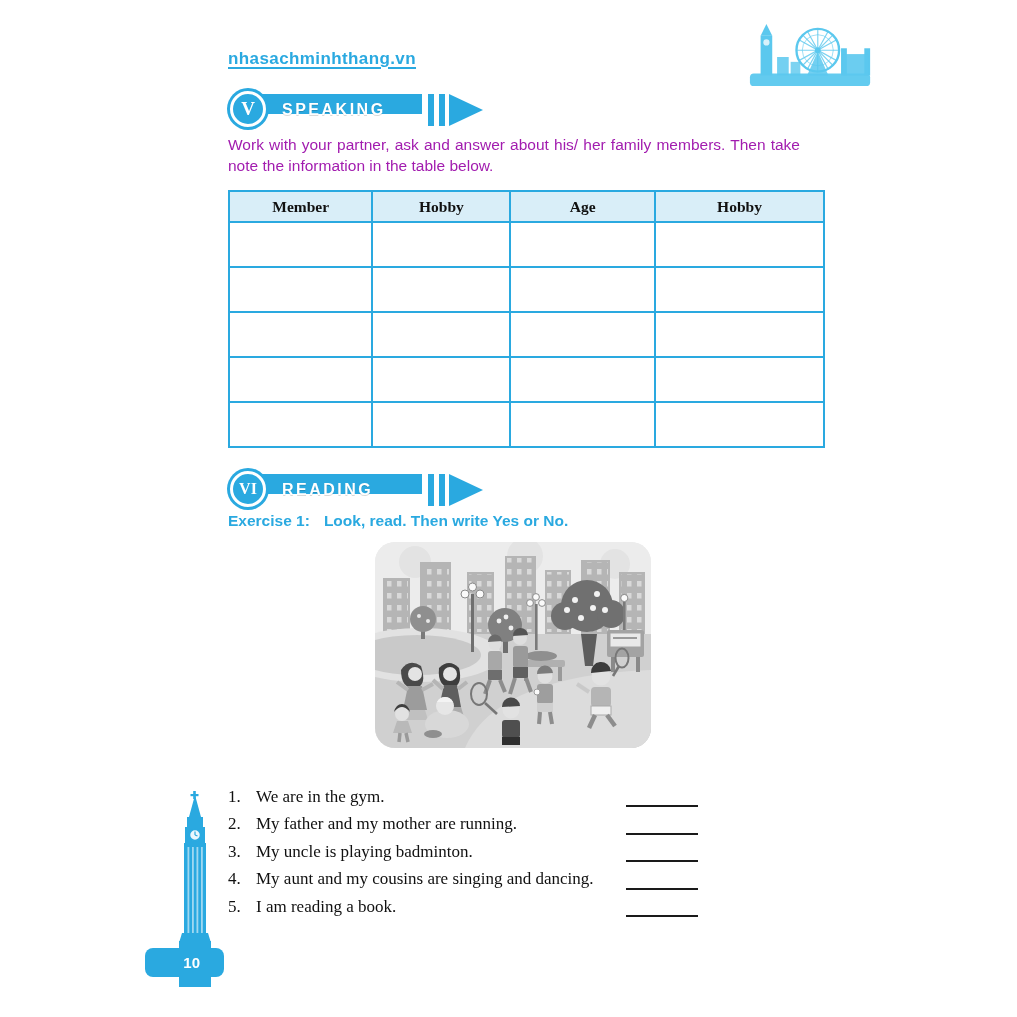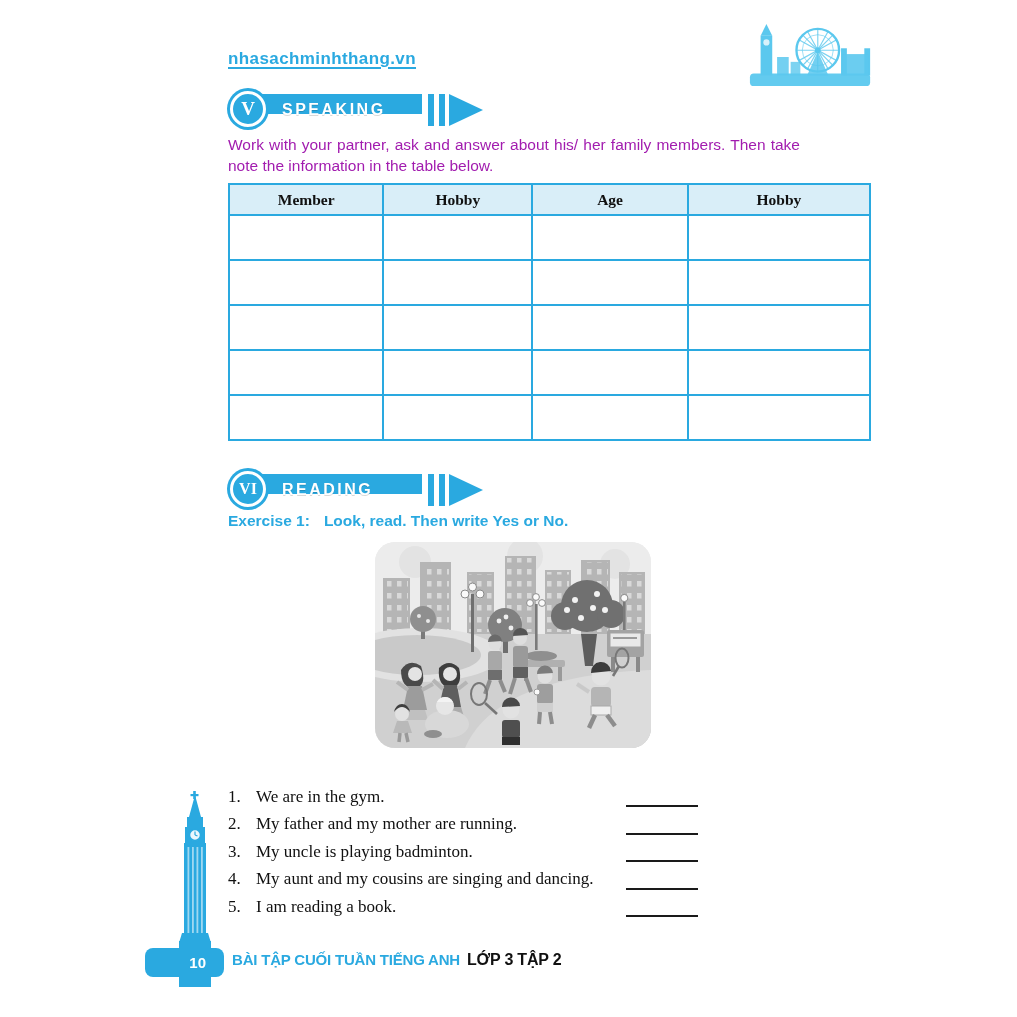--- a/index.html
+++ b/index.html
@@ -25,21 +25,21 @@
                border-bottom:16px solid transparent;}
   .badge{position:absolute;left:2px;top:2px;width:30px;height:30px;background:#2aa9e0;
          border:3px solid #ffffff;box-shadow:0 0 0 3px #2aa9e0;border-radius:50%;
          color:#ffffff;font-family:"Liberation Serif",serif;font-weight:bold;font-size:19px;
          display:flex;align-items:center;justify-content:center;z-index:2;}
   .speaking-banner{top:89px;} .reading-banner{top:469px;padding-left:21px;}
   
   .instructions{position:absolute;left:228px;top:134px;width:572px;margin:0;color:#a21caf;
                 font-weight:normal;font-size:15.5px;line-height:21px;text-align:justify;}
   
-  .fill-table{position:absolute;left:228px;top:183px;width:643px;border-collapse:collapse;
+  .fill-table{position:absolute;left:228px;top:190px;width:597px;border-collapse:collapse;
               table-layout:fixed;}
   .fill-table th,.fill-table td{border:2.5px solid #2aa9e0;}
   .fill-table th{background:#d9eef8;color:#111;font-family:"Liberation Serif",serif;
                  font-weight:bold;font-size:15.5px;height:27px;text-align:center;}
   .fill-table td{height:41px;background:#ffffff;}
   
   .exercise-line{position:absolute;left:228px;top:512px;margin:0;color:#2aa9e0;
                  font-weight:bold;font-size:15.5px;}
   .exercise-line .ex-text{margin-left:14px;}
   
@@ -52,21 +52,21 @@
   .items{position:absolute;left:228px;top:787px;width:470px;}
   .item{display:flex;align-items:baseline;height:27.4px;}
   .item .num{width:28px;font-size:17px;}
   .item .text{font-size:17px;flex:1;}
   .item .blank{width:72px;border-bottom:2px solid #1a1a1a;align-self:flex-end;
                margin-bottom:7px;}
   
   .tower{position:absolute;left:170px;top:791px;width:50px;height:196px;z-index:1;}
   .page-badge{position:absolute;left:145px;top:948px;width:79px;height:29px;background:#2aa9e0;
               border-radius:8px;z-index:2;color:#ffffff;font-weight:bold;font-size:15px;
-              text-align:right;line-height:29px;box-sizing:border-box;padding-right:18px;}
+              text-align:right;line-height:29px;box-sizing:border-box;padding-right:24px;}
   .footer-title{position:absolute;left:232px;top:951px;font-size:15px;font-weight:bold;
                 letter-spacing:-0.2px;white-space:nowrap;}
   .footer-title .ft-blue{color:#2aa9e0;}
   .footer-title .ft-black{color:#111;margin-left:7px;font-size:16px;}
 </style>
 </head>
 <body>
 
 <div class="page">
 
@@ -399,17 +399,14 @@
       <rect x="11" y="158" width="28" height="1.8"></rect>
         <rect x="11" y="166" width="28" height="1.8"></rect>
       <rect x="11" y="174" width="28" height="1.8"></rect>
         <rect x="11" y="182" width="28" height="1.8"></rect>
     </g>
   </svg>
 
   <div class="page-badge">
     <span>10</span>
   </div>
-  <div class="footer-title">
-    <span class="ft-blue">BÀI TẬP CUỐI TUẦN TIẾNG ANH</span><span class="ft-black">LỚP 3 TẬP 2</span>
-  </div>
 
 </div>
 
 </body></html>

